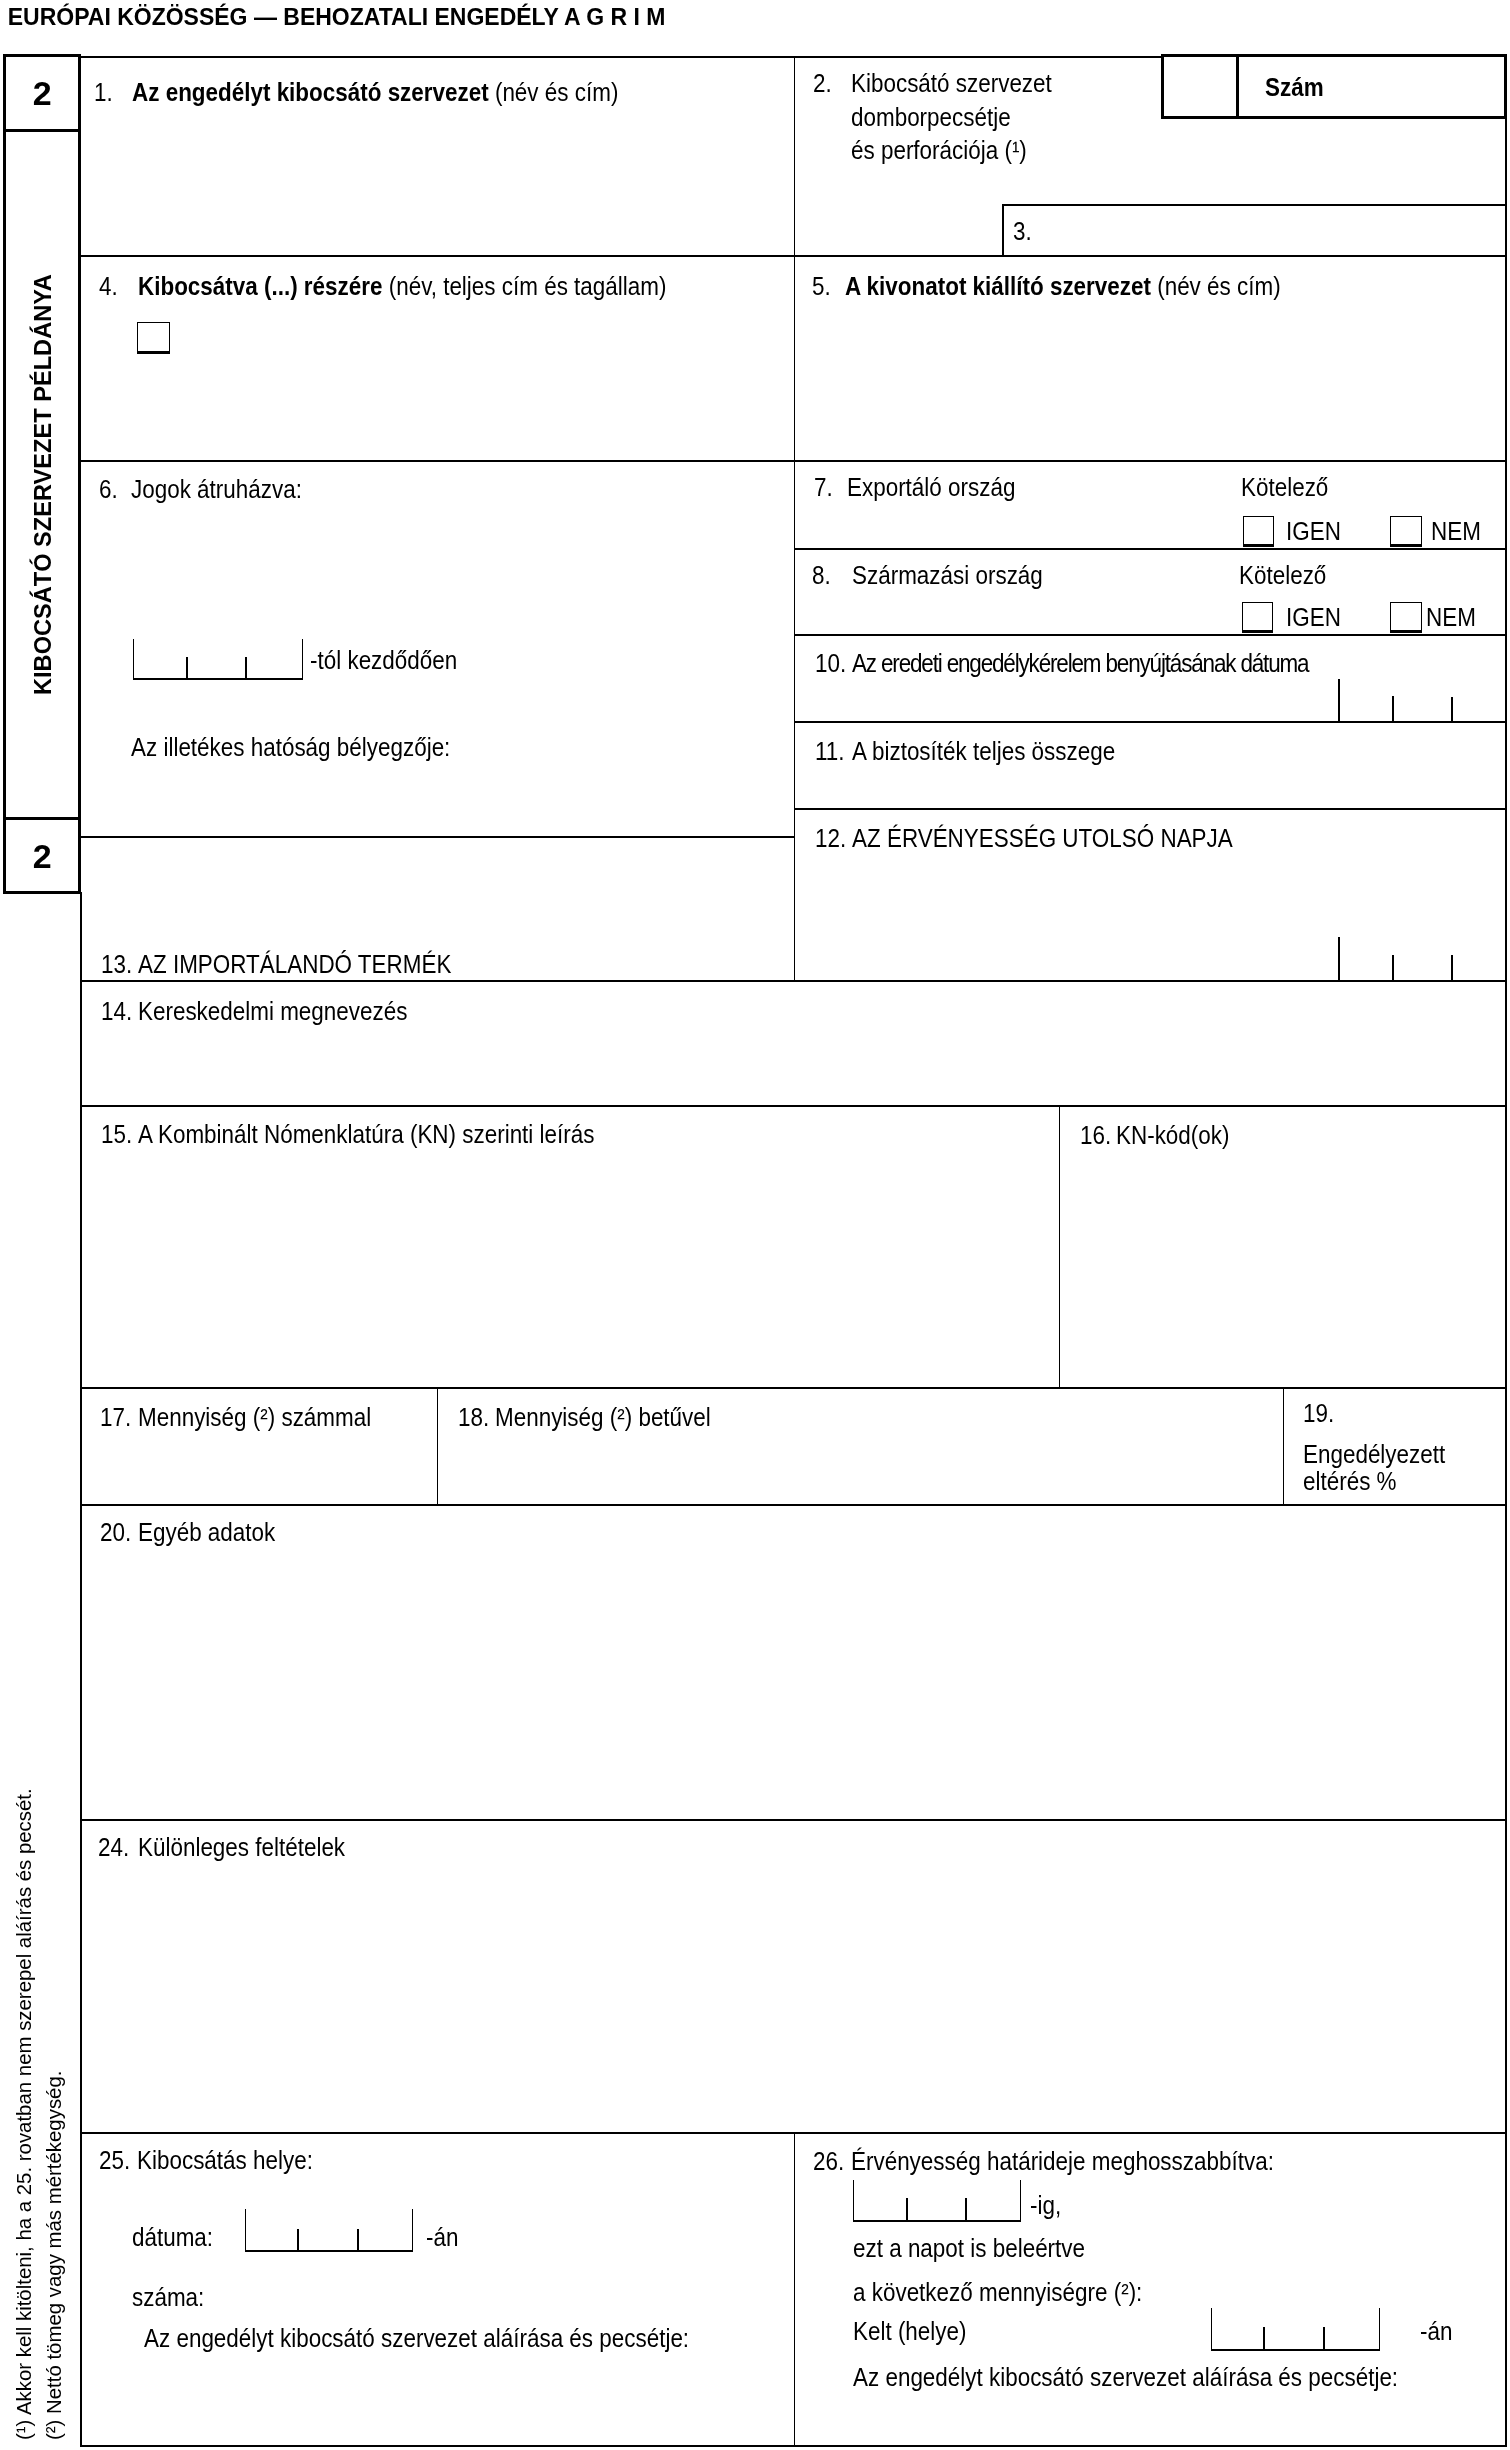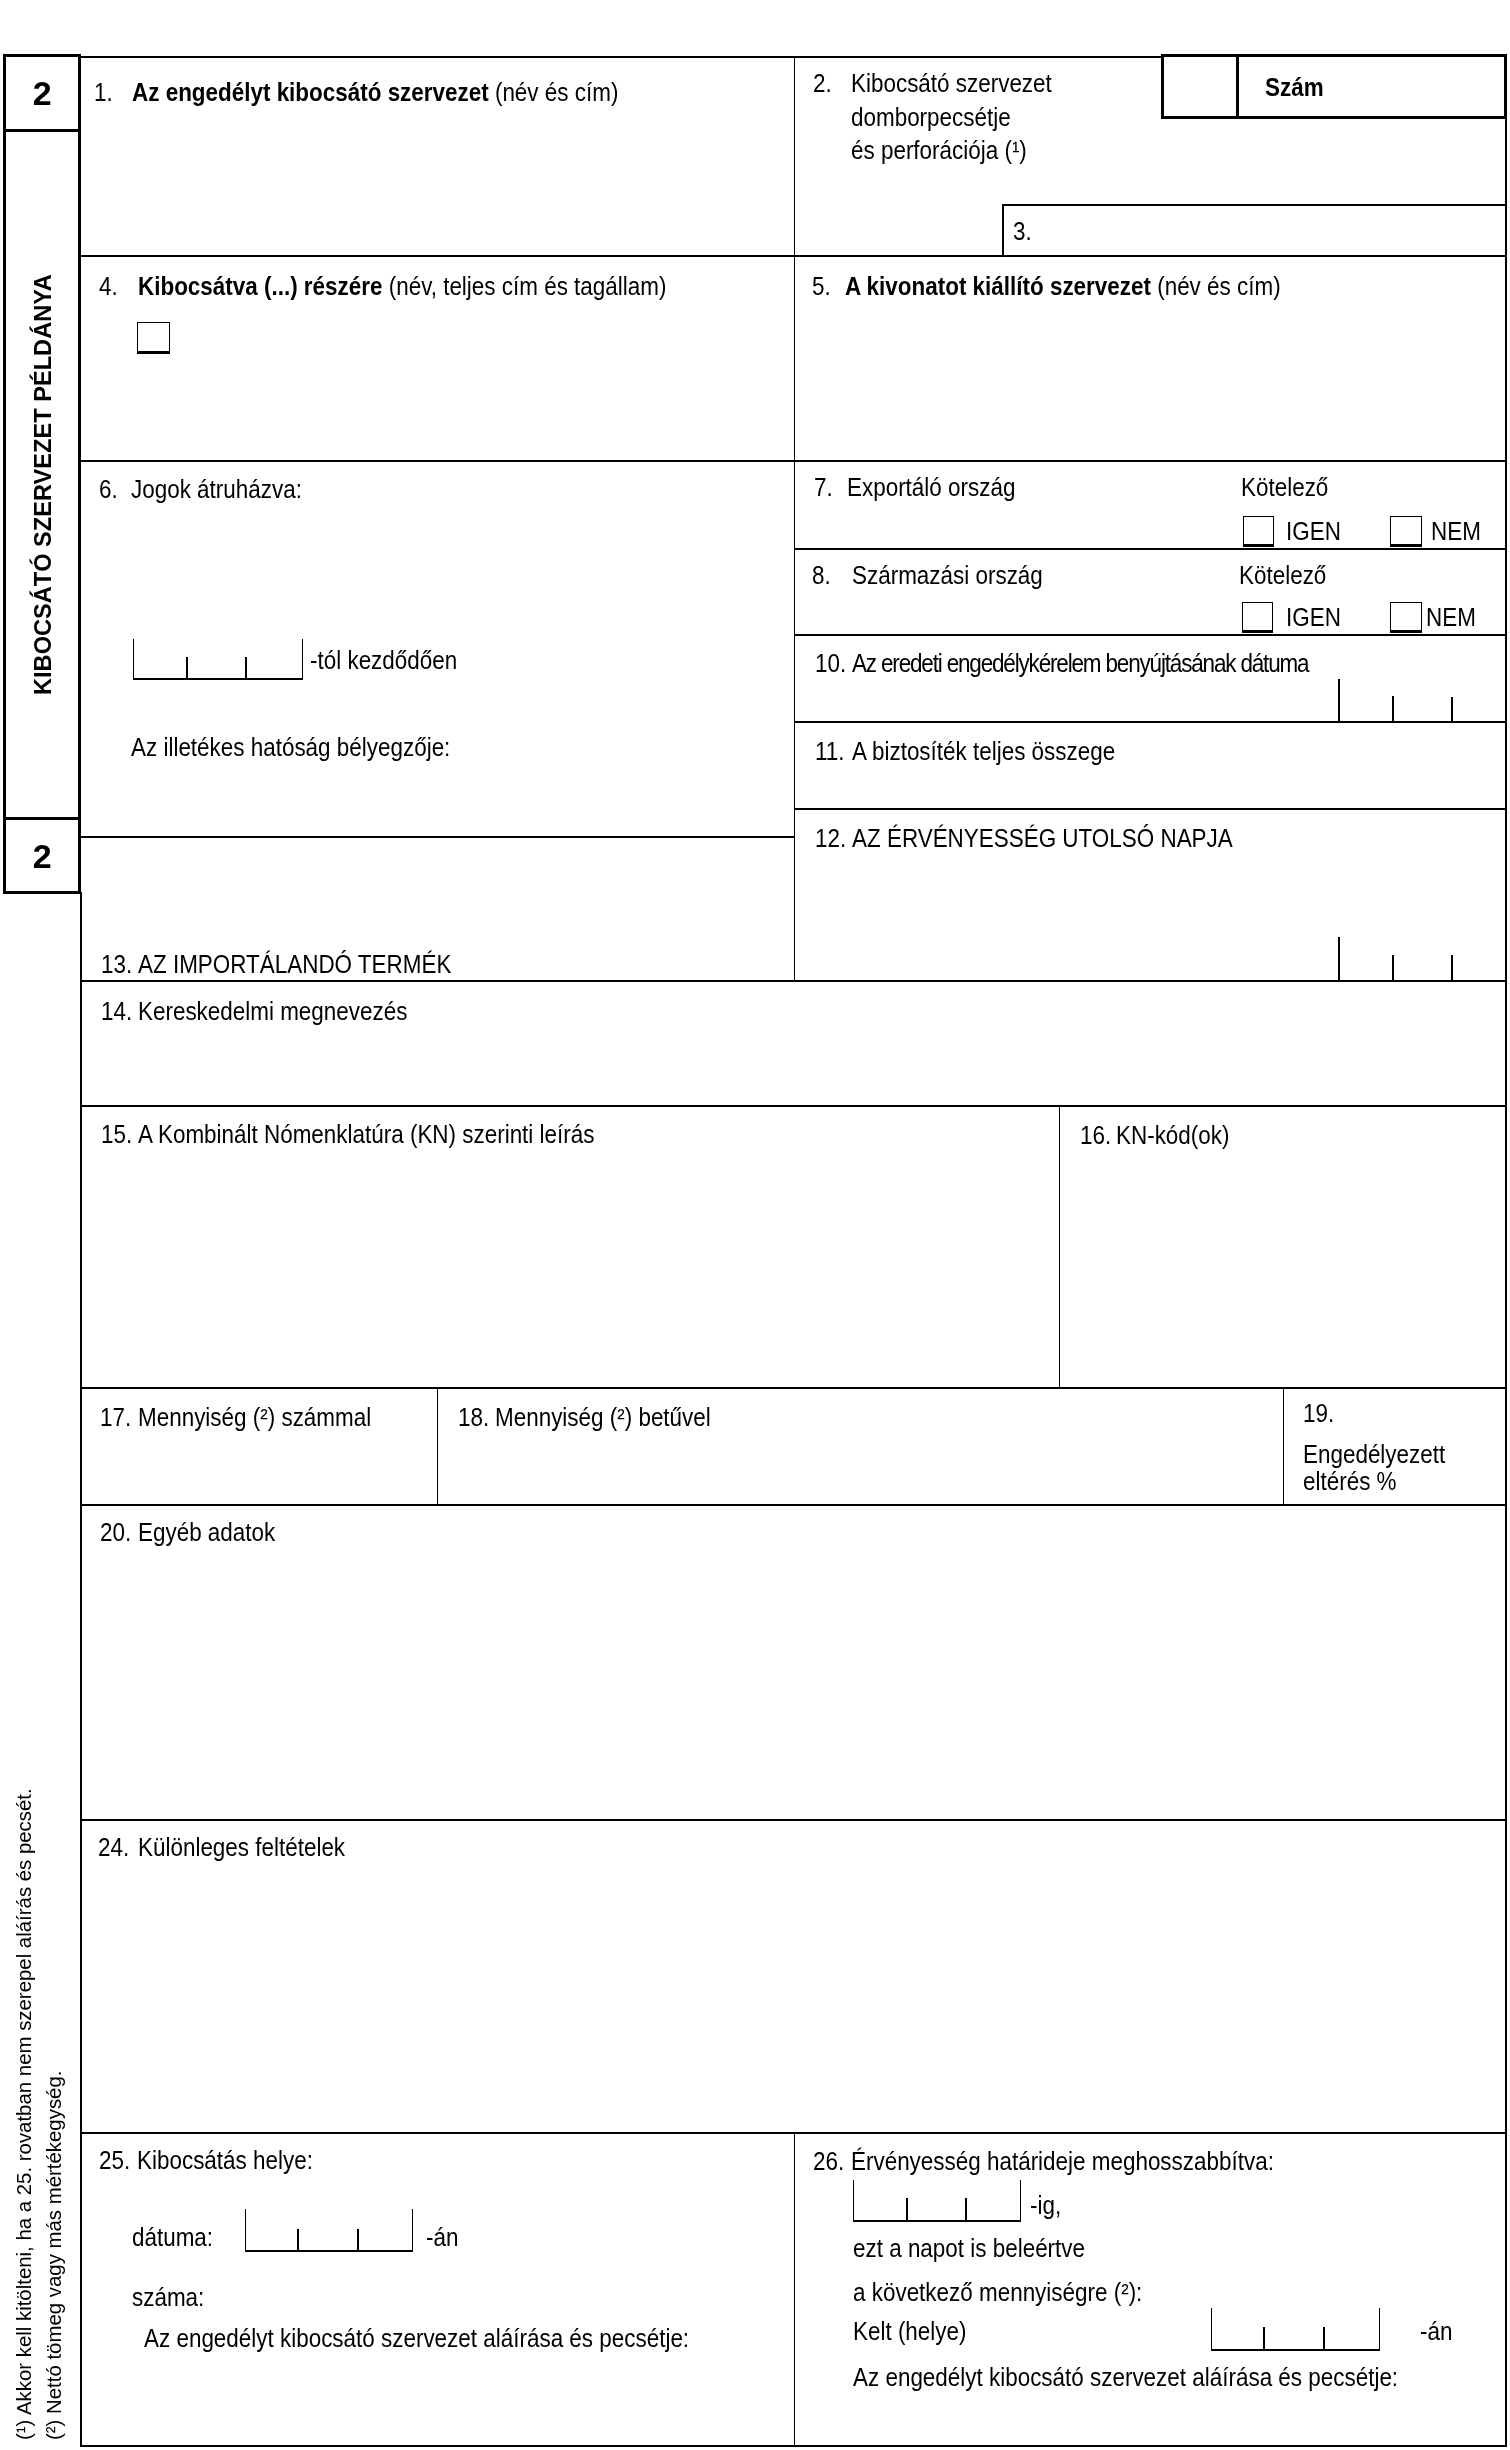--- a/index.html
+++ b/index.html
@@ -83,20 +83,21 @@
       border-bottom: 2.6px solid #000;
       cursor: text;
     }
     .field { position: absolute; cursor: text; }
   </style>
 </head>
 <body>
 
 <div id="page">
 
+  <div class="title">EURÓPAI KÖZÖSSÉG — BEHOZATALI ENGEDÉLY A G R I M</div>
 
   <div class="thickbox copynum" style="left:3.2px;top:54px;width:78px;height:78px;">
     <span>2</span>
   </div>
   <div class="thickbox" style="left:3.2px;top:129px;width:78px;height:692px;"></div>
   <div class="vlabel">KIBOCSÁTÓ SZERVEZET PÉLDÁNYA</div>
   <div class="thickbox copynum" style="left:3.2px;top:817px;width:78px;height:77px;">
     <span>2</span>
   </div>
 

